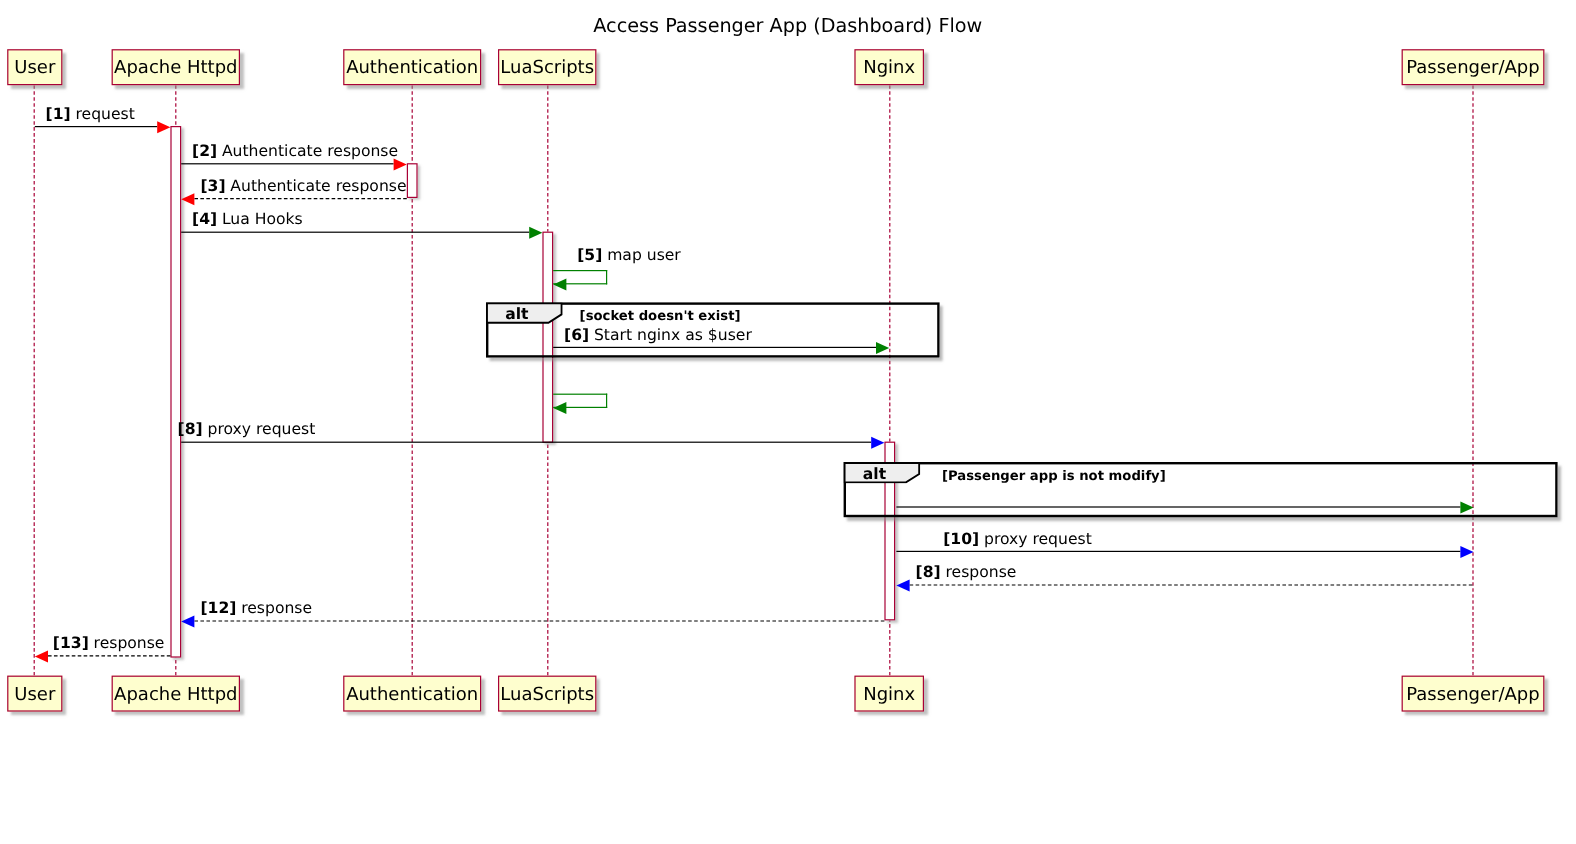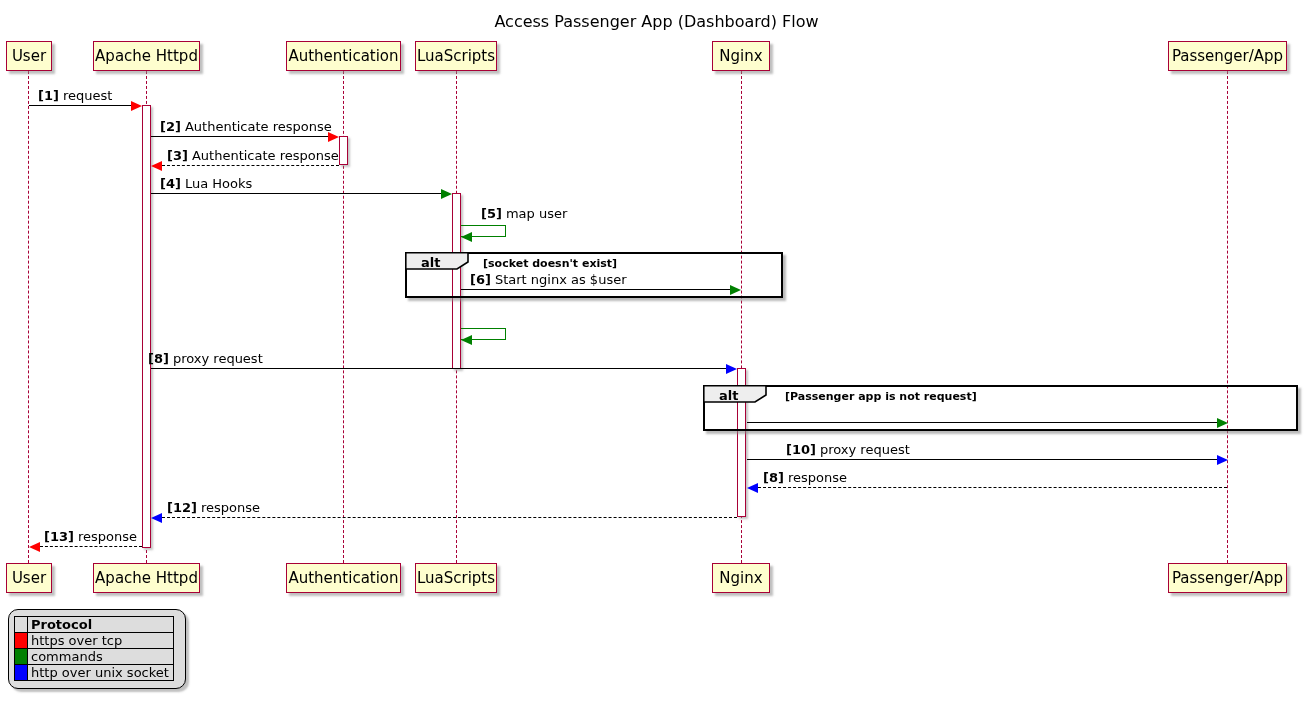--- a/index.html
+++ b/index.html
@@ -158,21 +158,21 @@
     </svg>
     <div class="frame-op-text">alt</div>
     <div class="frame-guard" style="left:76px;">[socket doesn't exist]</div>
   </div>
 
   <div class="frame" style="left:703px;top:385px;width:595px;height:46px;">
     <svg class="frame-op" viewBox="0 0 64 18">
       <path d="M0.8,0.8 H63 V10 L52,17 H0.8 Z" fill="#EEEEEE" stroke="#000000" stroke-width="1.6"></path>
     </svg>
     <div class="frame-op-text">alt</div>
-    <div class="frame-guard" style="left:80px;">[Passenger app is not request]</div>
+    <div class="frame-guard" style="left:80px;">[Passenger app is not modify]</div>
   </div>
 
   <div class="msg-label" style="left:38px;top:88px;"><span class="mnum">[1]</span><span>request</span></div>
   <div class="line solid c-red" style="left:29px;top:105px;width:102px;"></div>
   <div class="head head-r h-red" style="left:131px;top:101px;"></div>
 
   <div class="msg-label" style="left:160px;top:119px;"><span class="mnum">[2]</span><span>Authenticate response</span></div>
   <div class="line solid c-red" style="left:151px;top:136px;width:177px;"></div>
   <div class="head head-r h-red" style="left:328px;top:132px;"></div>
 
@@ -211,36 +211,14 @@
   <div class="head head-l h-blue" style="left:747px;top:483px;"></div>
 
   <div class="msg-label" style="left:167px;top:500px;"><span class="mnum">[12]</span><span>response</span></div>
   <div class="line dashed c-blue" style="left:162px;top:517px;width:575px;"></div>
   <div class="head head-l h-blue" style="left:151px;top:513px;"></div>
 
   <div class="msg-label" style="left:44px;top:529px;"><span class="mnum">[13]</span><span>response</span></div>
   <div class="line dashed c-red" style="left:40px;top:546px;width:102px;"></div>
   <div class="head head-l h-red" style="left:29px;top:542px;"></div>
 
-  <div class="legend">
-    <table>
-      <tbody>
-          <tr>
-        <td class="sw"></td>
-        <td class="hdr">Protocol</td>
-      </tr>
-      <tr>
-        <td class="sw" style="background-color: rgb(255, 0, 0);"></td>
-        <td>https over tcp</td>
-      </tr>
-      <tr>
-        <td class="sw" style="background-color: rgb(0, 128, 0);"></td>
-        <td>commands</td>
-      </tr>
-      <tr>
-        <td class="sw" style="background-color: rgb(0, 0, 255);"></td>
-        <td>http over unix socket</td>
-      </tr>
-    </tbody>
-      </table>
-  </div>
 
 </div>
 
 </body></html>

